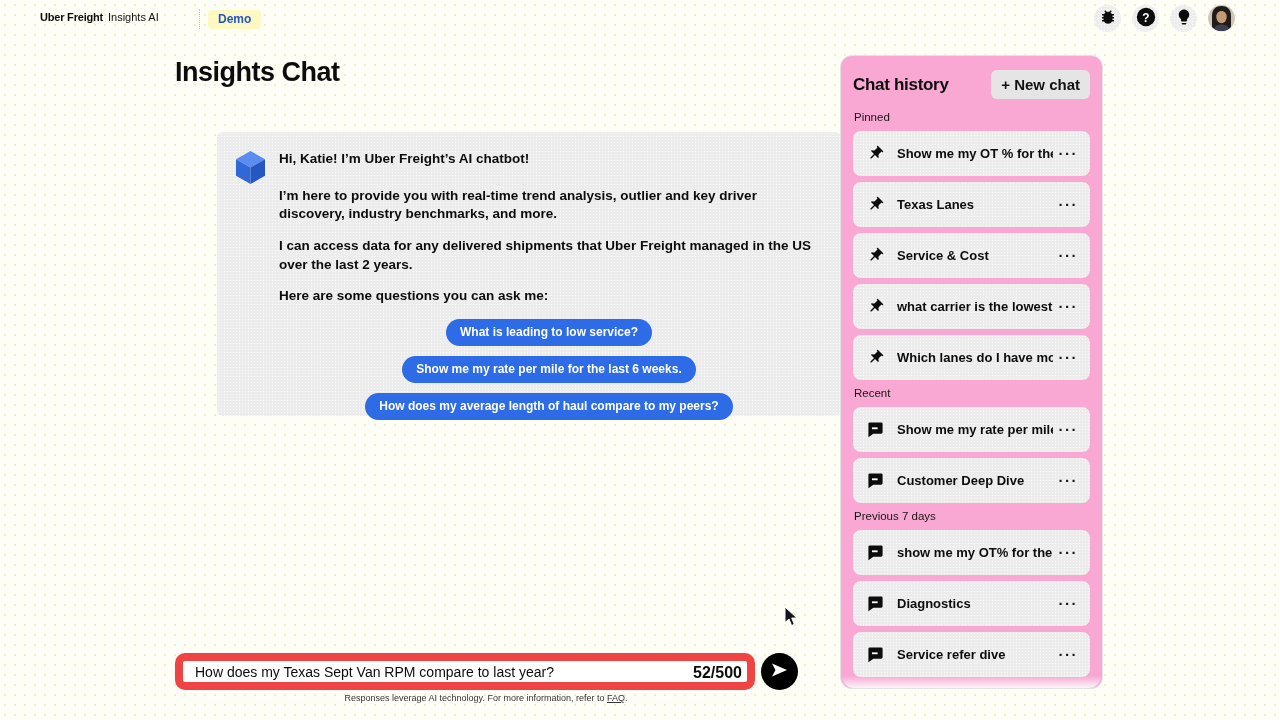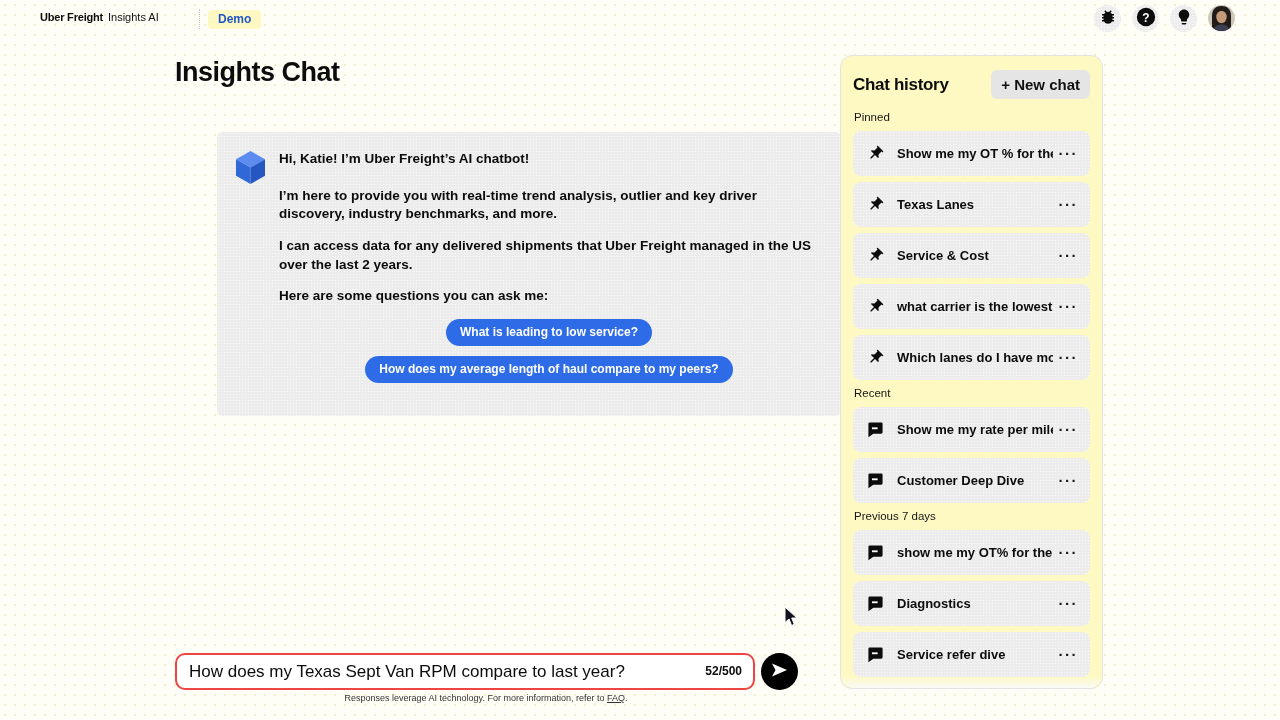--- a/index.html
+++ b/index.html
@@ -53,36 +53,36 @@
   .pill {
     border:none; cursor:pointer; color:#fff;
     background:var(--accent,#2e6be6);
     font-family:inherit; font-size:12px; font-weight:700;
     padding:6px 14px 7px; border-radius:15px; white-space:nowrap;
   }
   
   .input-bar { position:absolute; left:175px; top:653px; width:580px; height:37px; }
   .input-bar input {
     width:100%; height:100%;
-    border:2px solid #ef4444; border-radius:10px; background:#fff;
-    font-family:inherit; font-size:17px; font-weight:500; color:#0c0c0c;
+    border:8px solid #ef4444; border-radius:10px; background:#fff;
+    font-family:inherit; font-size:14px; font-weight:500; color:#0c0c0c;
     padding:0 66px 0 12px; outline:none;
   }
-  .char-counter { position:absolute; right:13px; top:11px; font-size:12px; font-weight:700; }
+  .char-counter { position:absolute; right:13px; top:11px; font-size:16px; font-weight:700; }
   .send-btn {
     position:absolute; left:761px; top:653px; width:37px; height:37px;
     border-radius:50%; background:#000; border:none; cursor:pointer;
     display:flex; align-items:center; justify-content:center;
   }
   .disclaimer { position:absolute; left:175px; top:693px; width:622px; text-align:center; font-size:9px; color:#333; }
   .disclaimer a { color:#333; }
   
   .sidebar {
     position:absolute; left:840px; top:55px; width:263px; height:634px;
-    background:#fef9c3; border:1px solid #e3e3e3; border-radius:12px;
+    background:#f9a8d4; border:1px solid #e3e3e3; border-radius:12px;
     padding:14px 12px; overflow:hidden;
   }
   .sidebar::after {
     content:""; position:absolute; left:1px; right:1px; bottom:0; height:12px;
     background:linear-gradient(transparent, rgba(250,250,250,.95));
     border-radius:0 0 12px 12px; pointer-events:none;
   }
   .sidebar-header { display:flex; align-items:center; justify-content:space-between; margin-bottom:12px; }
   .sidebar-title { font-size:17px; font-weight:800; letter-spacing:-0.3px; }
   .new-chat-btn {
@@ -166,20 +166,21 @@
           <polygon points="29,8.2 14.5,16.4 14.5,33 29,24.8" fill="#2557c2"></polygon>
         </svg>
     </span>
     <div class="bot-text">
       <p class="greeting">Hi, Katie! I’m Uber Freight’s AI chatbot!</p>
       <p>I’m here to provide you with real-time trend analysis, outlier and key driver discovery, industry benchmarks, and more.</p>
       <p>I can access data for any delivered shipments that Uber Freight managed in the US over the last 2 years.</p>
       <p>Here are some questions you can ask me:</p>
       <div class="pill-stack">
           <button class="pill">What is leading to low service?</button>
+          <button class="pill">Show me my rate per mile for the last 6 weeks.</button>
           <button class="pill">How does my average length of haul compare to my peers?</button>
         </div>
     </div>
   </div>
 </section>
 
 <div class="input-bar">
   <input type="text" value="How does my Texas Sept Van RPM compare to last year?" style="">
   <span class="char-counter">52/500</span>
 </div>

